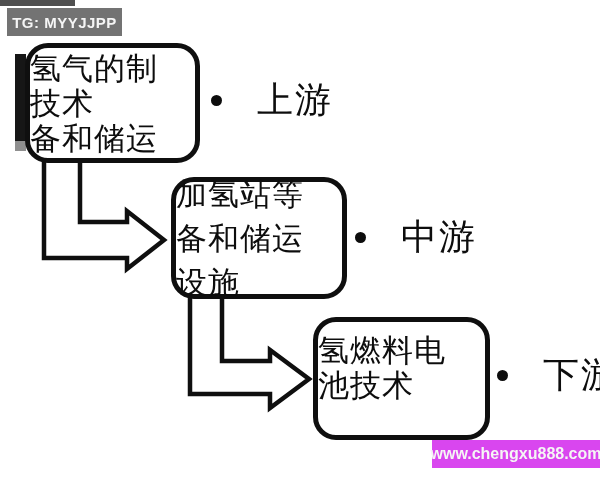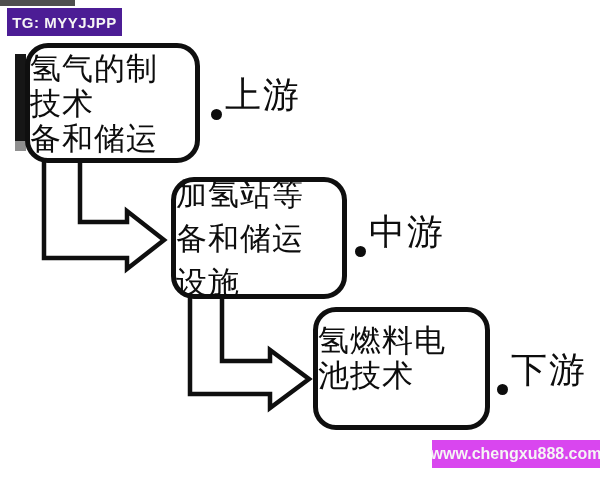--- a/index.html
+++ b/index.html
@@ -3,40 +3,40 @@
 <meta charset="utf-8">
 <style>
   html,body{margin:0;padding:0;background:#fff;}
   .canvas{
     position:relative;width:600px;height:480px;background:#ffffff;overflow:hidden;
     font-family:"Liberation Serif","DejaVu Serif",serif;color:#0d0d0d;
   }
   .top-strip{position:absolute;left:0;top:0;width:75px;height:6px;background:#4f4f4f;z-index:3;}
   .badge{
     position:absolute;display:flex;align-items:center;justify-content:center;
-    background:#4c1d95;color:#f5f5f5;z-index:5;
+    background:#737373;color:#f5f5f5;z-index:5;
     font-family:"Liberation Sans","DejaVu Sans",sans-serif;font-weight:bold;
   }
   .badge.tg{left:7px;top:8px;width:115px;height:28px;font-size:15px;letter-spacing:0.5px;}
   .badge.site{left:432px;top:440px;width:168px;height:28px;font-size:16px;background:#d946ef;}
   .side-bar{position:absolute;left:15px;top:54px;width:11px;height:87px;background:#161616;z-index:1;}
   .side-bar-foot{position:absolute;left:15px;top:141px;width:11px;height:10px;background:#8f8f8f;z-index:1;}
   .arrow-layer{position:absolute;left:0;top:0;width:600px;height:480px;z-index:1;}
   .box{
     position:absolute;z-index:2;background:#ffffff;border:5px solid #0f0f0f;border-radius:23px;
     display:flex;flex-direction:column;align-items:flex-start;justify-content:center;
     box-sizing:border-box;text-align:center;
     font-size:31px;line-height:35px;letter-spacing:1px;
   }
   .box.b1{left:25px;top:43px;width:175px;height:120px;}
   .box.b2{left:171px;top:177px;width:176px;height:122px;gap:9px;}
-  .box.b3{left:313px;top:307px;width:177px;height:123px;padding-bottom:21px;}
+  .box.b3{left:313px;top:317px;width:177px;height:123px;padding-bottom:21px;}
   .stage{
-    position:absolute;z-index:2;display:flex;align-items:flex-end;height:40px;
-    font-size:36px;letter-spacing:2px;white-space:nowrap;
+    position:absolute;z-index:2;display:flex;align-items:center;height:40px;
+    font-size:36px;letter-spacing:2px;white-space:nowrap;gap:32px;
   }
   .stage.s1{left:211px;top:80px;}
   .stage.s2{left:355px;top:217px;font-family:Liberation Serif, serif;}
   .stage.s3{left:497px;top:355px;}
   .dot{width:11px;height:11px;border-radius:50%;background:#0d0d0d;margin-right:3px;flex:0 0 auto;}
 </style>
 </head>
 <body>
 
 <div class="canvas">

